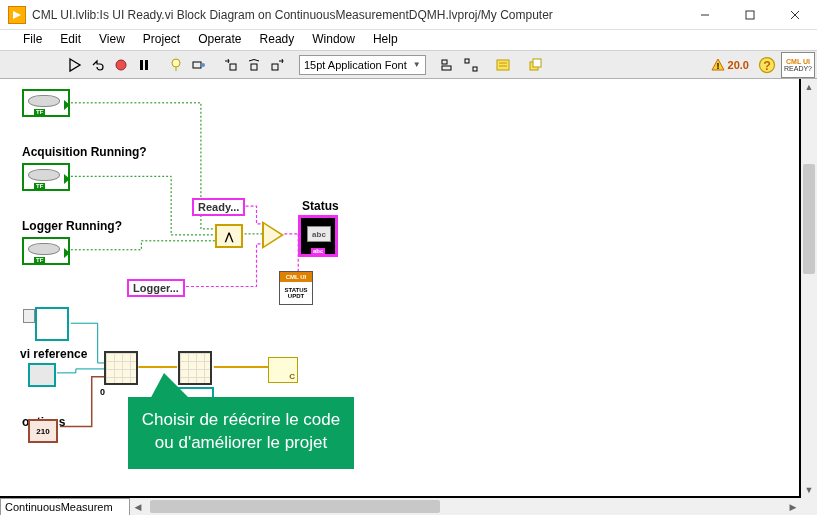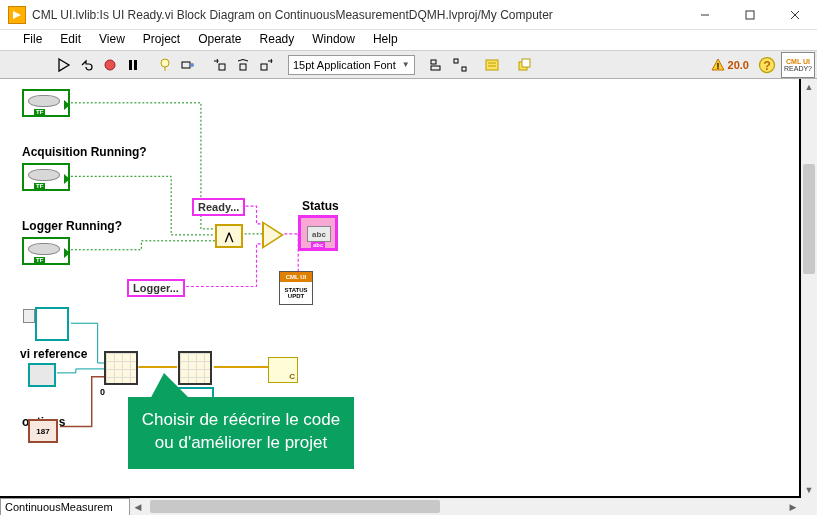--- a/index.html
+++ b/index.html
@@ -13,21 +13,21 @@
 .winctl { display: flex; }
 .winctl .btn { width: 45px; height: 30px; display: flex; align-items: center; justify-content: center; color: #333; }
 .winctl .btn svg { width: 10px; height: 10px; }
 
 
 .menubar { height: 21px; display: flex; align-items: flex-start; padding: 0 14px; border-bottom: 1px solid #d0d0d0; background: #fff; }
 .menubar .item { padding: 2px 9px; font-size: 12px; }
 
 
 .toolbarwrap { height: 28px; display: flex; align-items: center; background: #ececec; border-bottom: 1px solid #b0b0b0; }
-.toolbar { flex: 1; display: flex; align-items: center; padding: 0 0; gap: 3px; }
+.toolbar { flex: 1; display: flex; align-items: center; padding: 0 11px; gap: 3px; }
 .tbtn { width: 20px; height: 20px; display: flex; align-items: center; justify-content: center; }
 .tbtn svg { width: 16px; height: 16px; }
 .sep { width: 6px; }
 .fontbox { height: 20px; border: 1px solid #999; background: #fff; display: flex; align-items: center; padding: 0 4px; font-size: 11px; gap: 6px; }
 .fontbox .dd { font-size: 8px; color: #555; }
 .warn { display: flex; align-items: center; gap: 3px; margin-right: 8px; color: #c05000; font-weight: bold; font-size: 11px; }
 .help { width: 20px; height: 20px; display: flex; align-items: center; justify-content: center; margin-right: 4px; }
 .readybadge { width: 34px; height: 26px; border: 1px solid #888; background: #fff; margin-right: 2px; display: flex; flex-direction: column; align-items: center; justify-content: center; font-size: 7px; line-height: 1; }
 .readybadge .l1 { color: #e08000; font-weight: bold; }
 .readybadge .l2 { color: #333; }
@@ -51,21 +51,21 @@
 .boolterm .tri { position: absolute; right: -2px; top: 9px; width: 0; height: 0; border-top: 5px solid transparent; border-bottom: 5px solid transparent; border-left: 6px solid #0a8a0a; }
 
 .label { position: absolute; font-size: 12px; color: #000; white-space: nowrap; }
 
 .strconst { position: absolute; border: 2px solid #f030f0; background: #fff; padding: 1px 4px; font-size: 11px; color: #333; }
 
 .andgate { position: absolute; width: 28px; height: 24px; border: 2px solid #c8a000; background: #fff8d8; display: flex; align-items: center; justify-content: center; font-size: 10px; }
 .selnode { position: absolute; width: 0; height: 0; border-top: 14px solid transparent; border-bottom: 14px solid transparent; border-left: 22px solid #c8a000; }
 .selnode::after { content: ""; position: absolute; left: -20px; top: -11px; width: 0; height: 0; border-top: 11px solid transparent; border-bottom: 11px solid transparent; border-left: 17px solid #fff8d8; }
 
-.strind { position: absolute; width: 40px; height: 36px; border: 3px solid #f030f0; background: #f9a8d4; }
+.strind { position: absolute; width: 40px; height: 42px; border: 3px solid #f030f0; background: #000000; }
 .strind .box { position: absolute; top: 8px; left: 6px; right: 4px; height: 16px; border: 1px solid #888; background: #eaeaea; font-size: 8px; display: flex; align-items: center; justify-content: center; color: #555; }
 .strind .tag { position: absolute; left: 10px; bottom: 0; font-size: 6px; background: #f030f0; color: #fff; padding: 0 2px; line-height: 1; }
 
 .subvi { position: absolute; width: 34px; height: 34px; border: 1px solid #555; background: #fff; }
 .subvi .hdr { height: 10px; background: #e08000; color: #fff; font-size: 6px; text-align: center; line-height: 10px; overflow: hidden; }
 .subvi .bdy { position: absolute; top: 10px; left: 0; right: 0; bottom: 0; display: flex; align-items: center; justify-content: center; font-size: 6px; text-align: center; line-height: 1; }
 
 .arrayc { position: absolute; border: 2px solid #06a0a0; background: #fff; }
 .arrayc .idx { position: absolute; left: -14px; top: 0; width: 12px; height: 14px; border: 1px solid #888; background: #eee; }
 .refterm { position: absolute; width: 28px; height: 24px; border: 2px solid #06a0a0; background: #e8e8e8; }
@@ -316,21 +316,21 @@
     <div class="yellownode" style="left:268px;top:278px">
       <div style="position:absolute;bottom:1px;right:2px;font-size:8px;color:#806000">C</div>
     </div>
 
     <div class="arrayc" style="left:176px;top:308px;width:38px;height:22px">
         <div class="idx"></div>
       </div>
 
     <div class="label" style="left:22px;top:336px">options</div>
     <div class="clustterm" style="left:28px;top:340px">
-        <span>187</span>
+        <span>210</span>
       </div>
 
   </div>
 
   <div class="vscroll">
     <div class="arr" style="top:0">▲</div>
     <div class="thumb"></div>
     <div class="arr" style="bottom:0">▼</div>
   </div>
   <div class="hscroll">

